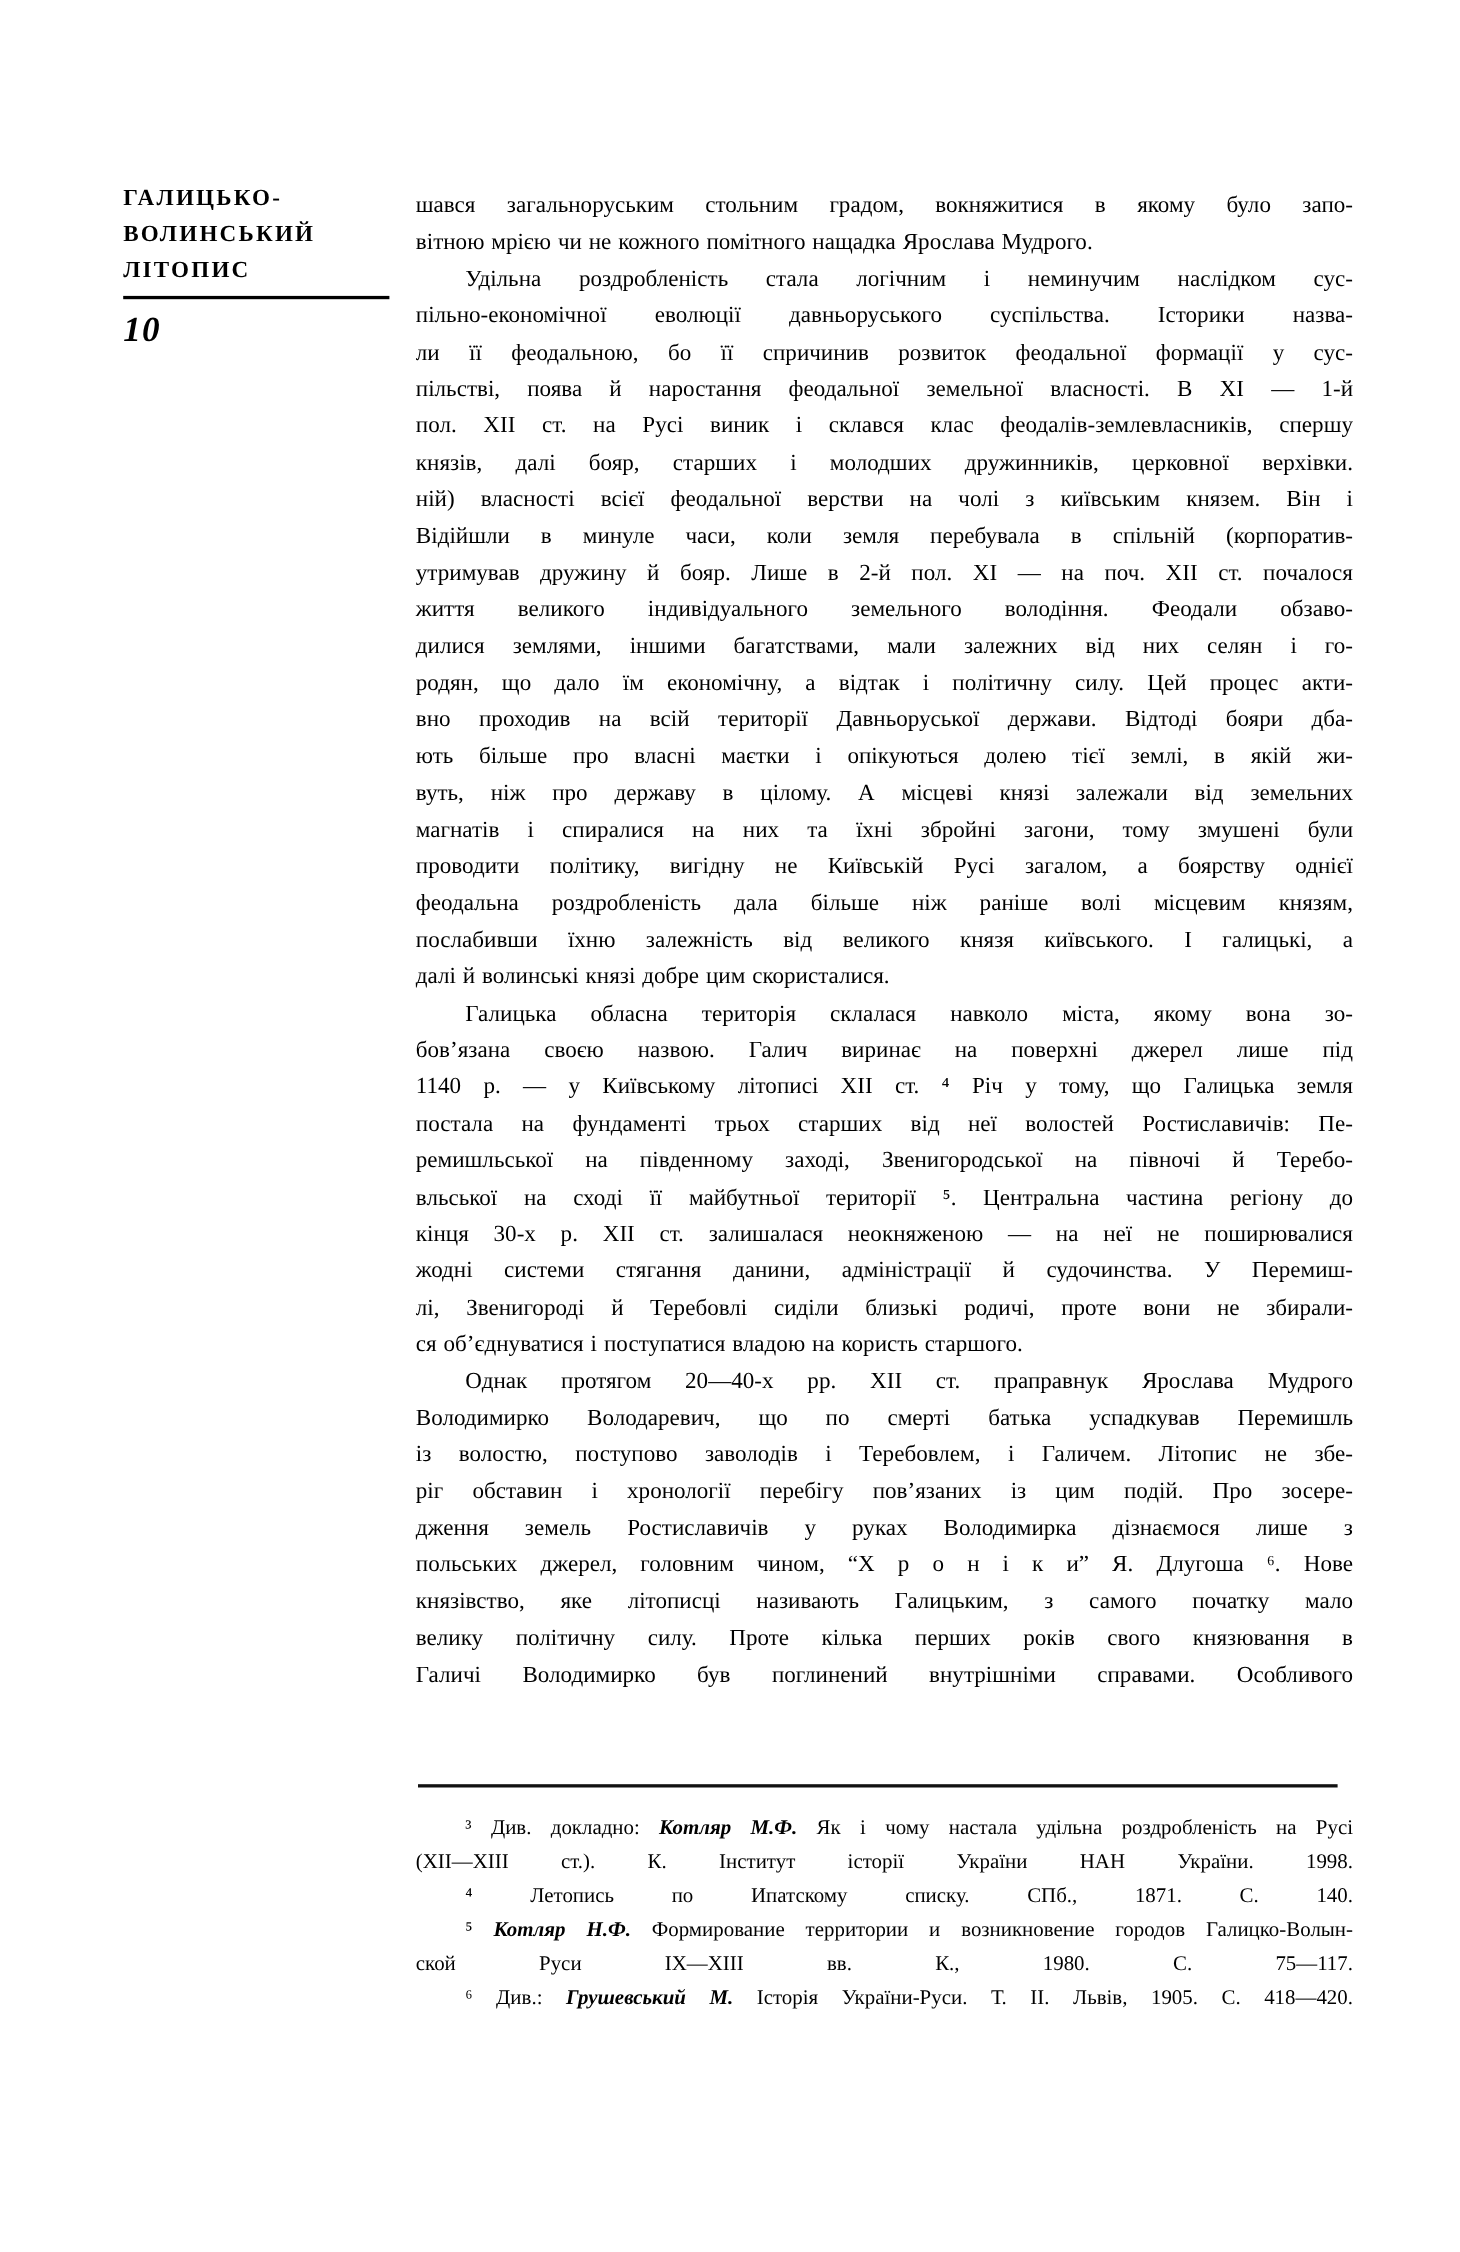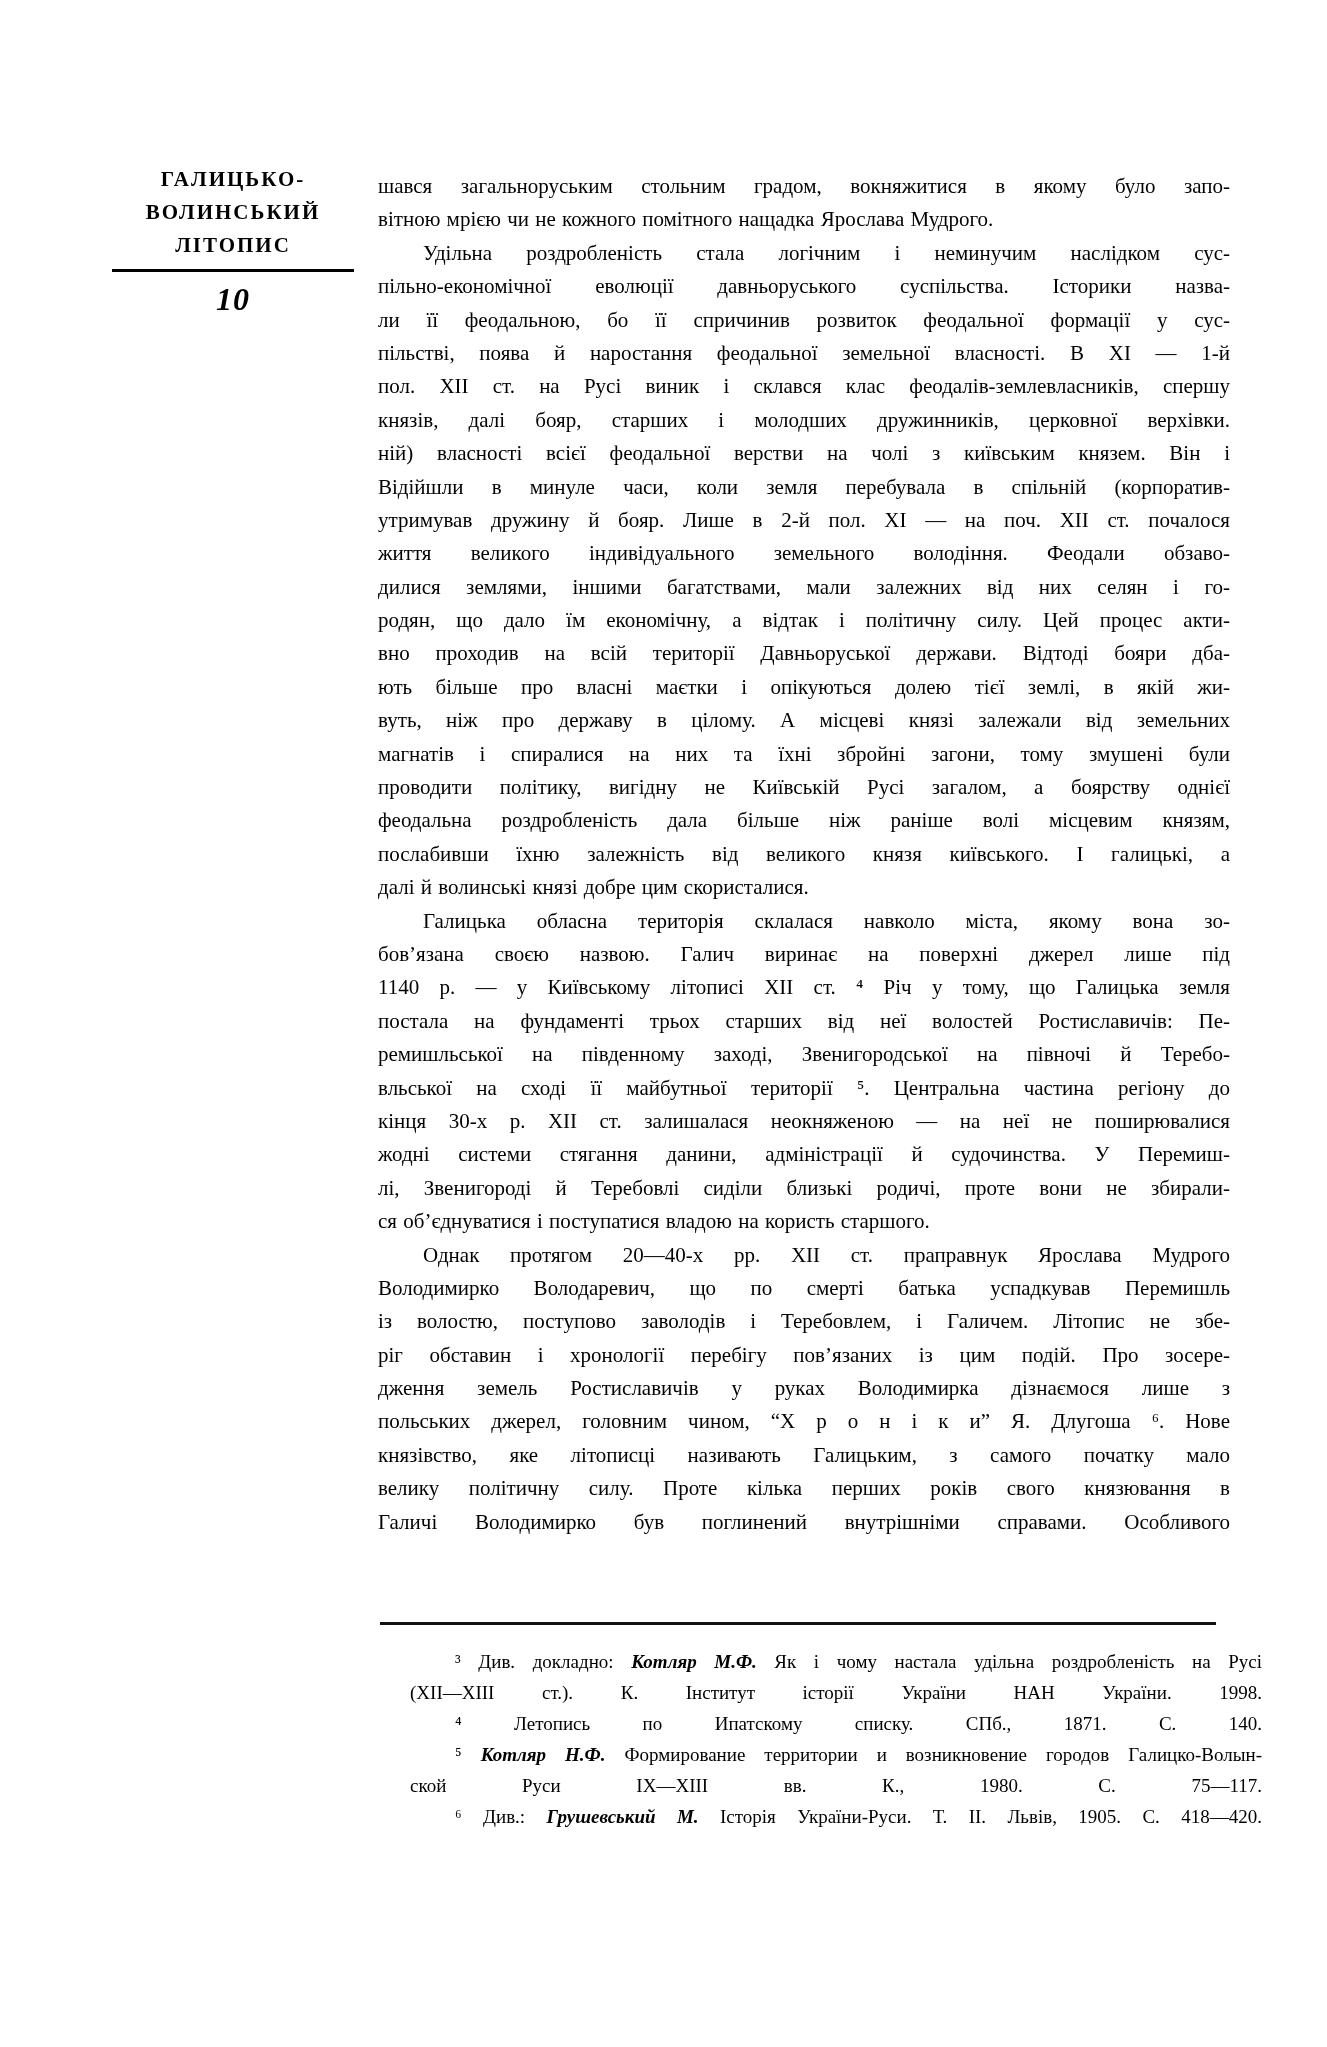--- a/index.html
+++ b/index.html
@@ -11,21 +11,21 @@
     background: #ffffff;
     color: #000;
     font-family: "Liberation Serif", "DejaVu Serif", serif;
     overflow: hidden;
   }
   .sidebar {
     position: absolute;
     left: 112px;
     top: 163px;
     width: 242px;
-    text-align: center;
+    text-align: left;
   }
   .sb-title div {
     font-weight: bold;
     font-size: 21px;
     line-height: 33px;
     letter-spacing: 2px;
     white-space: nowrap;
   }
   .sb-rule {
     margin-top: 7px;
@@ -67,21 +67,20 @@
     top: 1622px;
     width: 836px;
     height: 0;
     border-top: 3px solid #111;
   }
   .footnotes {
     position: absolute;
     left: 378px;
     top: 1646px;
     width: 852px;
-    margin-left: 32px;
   }
   .footnotes .fl {
     font-size: 19px;
     line-height: 31px;
     height: 31px;
     text-align: justify;
     text-align-last: justify;
     text-justify: inter-word;
     white-space: nowrap;
   }

